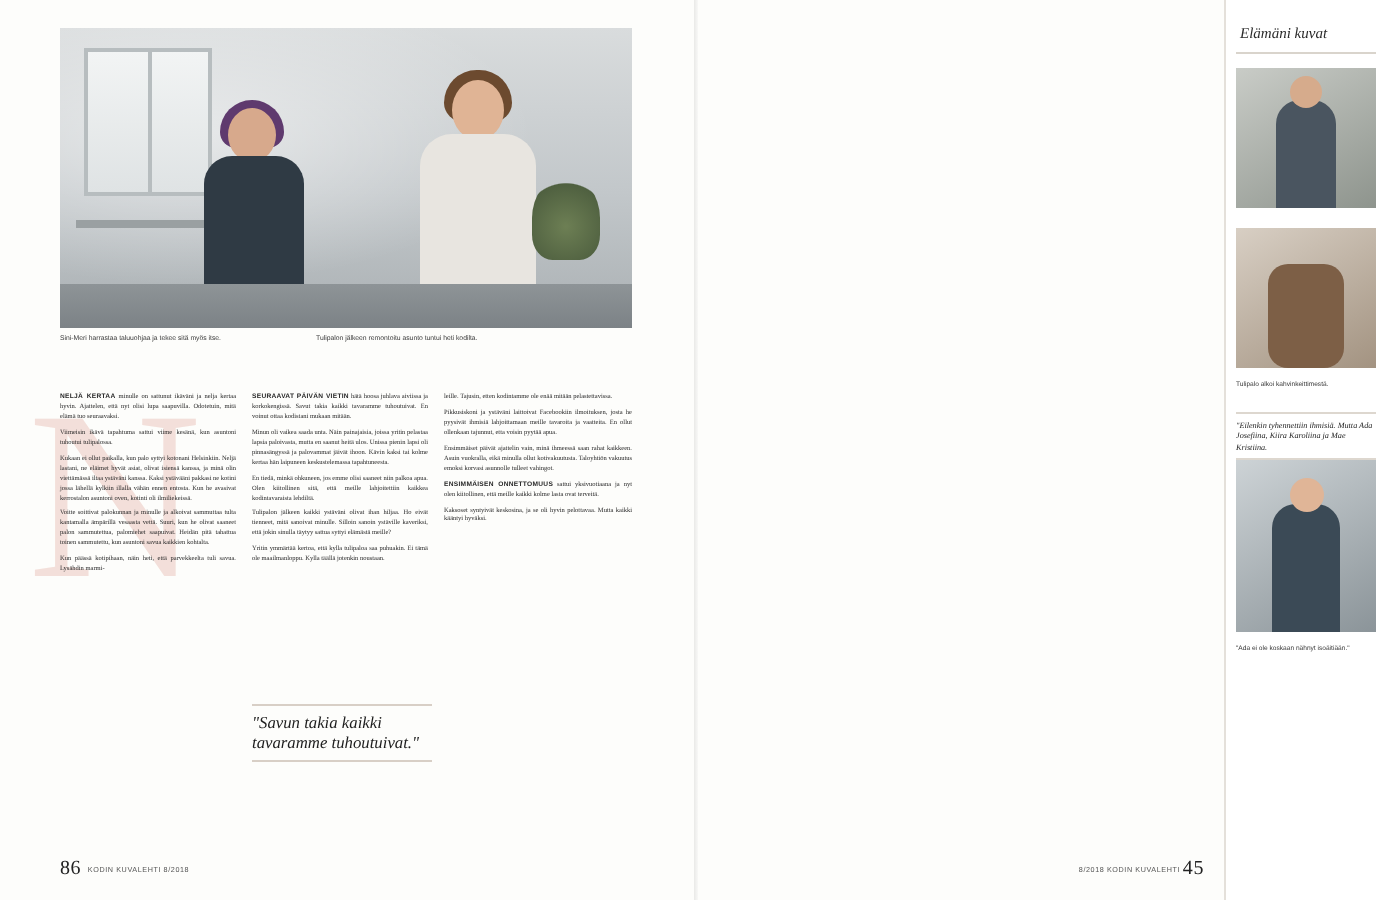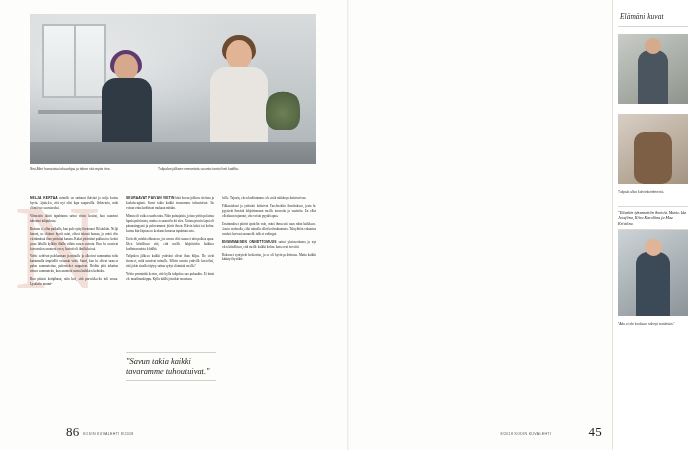--- a/index.html
+++ b/index.html
@@ -156,25 +156,24 @@
   .folio {
     position: absolute;
     bottom: 10px;
     font-family: "Liberation Sans", sans-serif;
     font-size: 3.6px;
     color: #555;
     letter-spacing: 0.3px;
   }
   .folio .num {
     font-family: "Liberation Serif", serif;
-    font-size: 13px;
+    font-size: 10px;
     color: #222;
     vertical-align: -1px;
     margin-right: 2px;
-    margin-left: 36px;
   }
   .folio-left { left: 30px; }
   .folio-right { right: 92px; }
 
   
   .side-rail {
     position: absolute;
     left: 612px; top: 0; width: 84px; height: 450px;
     background: #ffffff;
     border-left: 0.7px solid #e4e0da;

